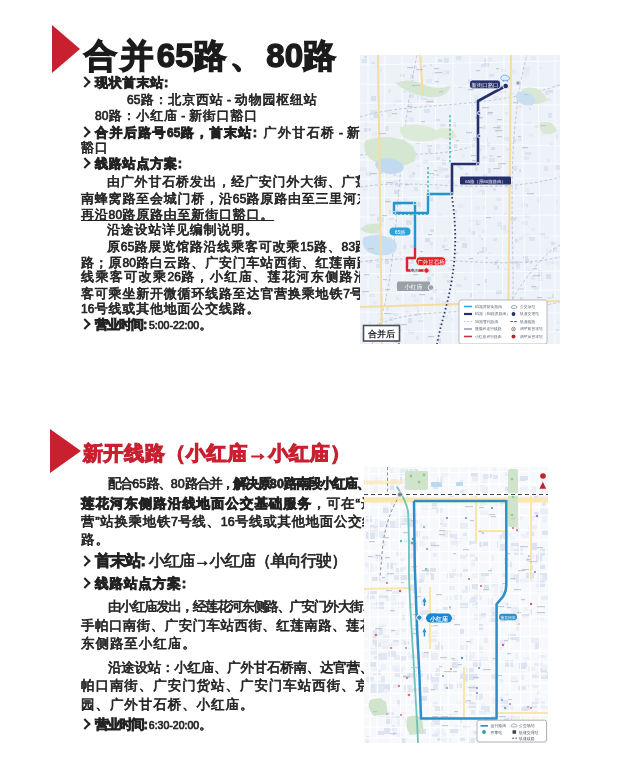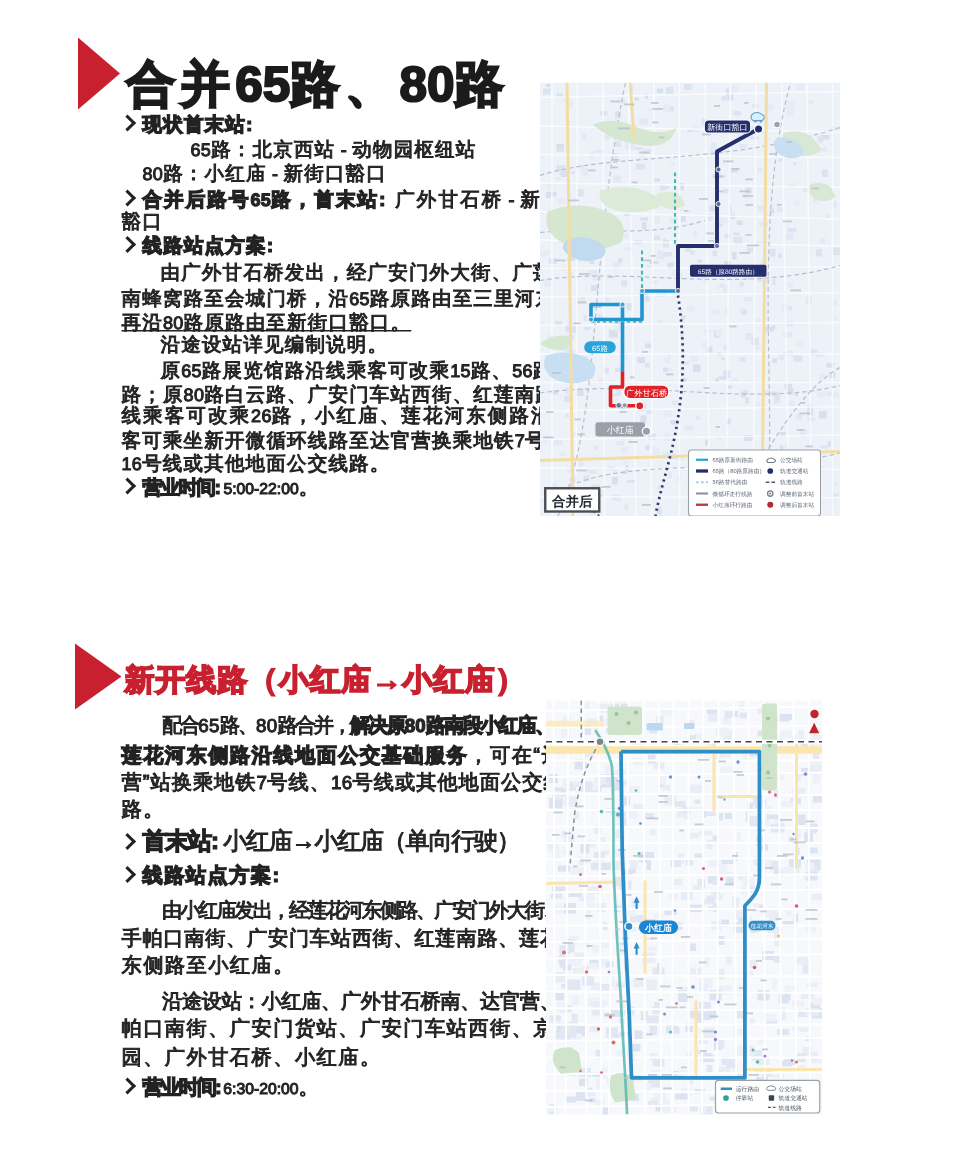--- a/index.html
+++ b/index.html
@@ -5,21 +5,21 @@
 <div class="ln s1" style="left:81px;top:74px;"><span class="chev"></span><b>现状首末站:</b></div>
 <div class="ln s1" style="left:95px;top:91px;margin-left:32px;"><span class="lat">65</span>路：北京西站<span class="lat"> - </span>动物园枢纽站</div>
 <div class="ln s1" style="left:95px;top:107px;"><span class="lat">80</span>路：小红庙<span class="lat"> - </span>新街口豁口</div>
 <div class="ln s1" style="left:81px;top:124px;letter-spacing:1.4px;"><span class="chev"></span><b>合并后路号<span class="lat">65</span>路，首末站:</b> 广外甘石桥<span class="lat"> - </span>新街口</div>
 <div class="ln s1" style="left:81px;top:139px;">豁口</div>
 <div class="ln s1" style="left:81px;top:155px;"><span class="chev"></span><b>线路站点方案:</b></div>
 <div class="ln s1" style="left:107px;top:173px;">由广外甘石桥发出，经广安门外大街、广莲路、</div>
 <div class="ln s1" style="left:81px;top:190px;">南蜂窝路至会城门桥，沿<span class="lat">65</span>路原路由至三里河东路，</div>
 <div class="ln s1" style="left:81px;top:206px;text-decoration:underline;">再沿<span class="lat">80</span>路原路由至新街口豁口。</div>
 <div class="ln s1" style="left:107px;top:221px;">沿途设站详见编制说明。</div>
-<div class="ln s1" style="left:107px;top:238px;">原<span class="lat">65</span>路展览馆路沿线乘客可改乘<span class="lat">15</span>路、<span class="lat">56</span>路等线</div>
+<div class="ln s1" style="left:107px;top:238px;">原<span class="lat">65</span>路展览馆路沿线乘客可改乘<span class="lat">15</span>路、<span class="lat">83</span>路等线</div>
 <div class="ln s1" style="left:81px;top:254px;">路；原<span class="lat">80</span>路白云路、广安门车站西街、红莲南路沿</div>
 <div class="ln s1" style="left:81px;top:268px;letter-spacing:1.4px;">线乘客可改乘<span class="lat">26</span>路，小红庙、莲花河东侧路沿线乘</div>
 <div class="ln s1" style="left:81px;top:285px;">客可乘坐新开微循环线路至达官营换乘地铁<span class="lat">7</span>号线、</div>
 <div class="ln s1" style="left:81px;top:300px;"><span class="lat">16</span>号线或其他地面公交线路。</div>
 <div class="ln s1" style="left:81px;top:316px;letter-spacing:-1px;"><span class="chev"></span><b>营业时间:</b> <span style="font-size:10.5px;letter-spacing:0;">5:00-22:00</span>。</div>
 <div style="position:absolute;left:360px;top:55px;width:200px;height:240px;"><svg width="200" height="289" viewBox="0 0 200 289">
       <rect width="200" height="289" fill="#edf1f8"></rect>
       <g>
         <rect x="63" y="43" width="5" height="2" fill="#dde4f1"></rect>
         <rect x="72" y="17" width="4" height="2" fill="#e7ebf5"></rect>

